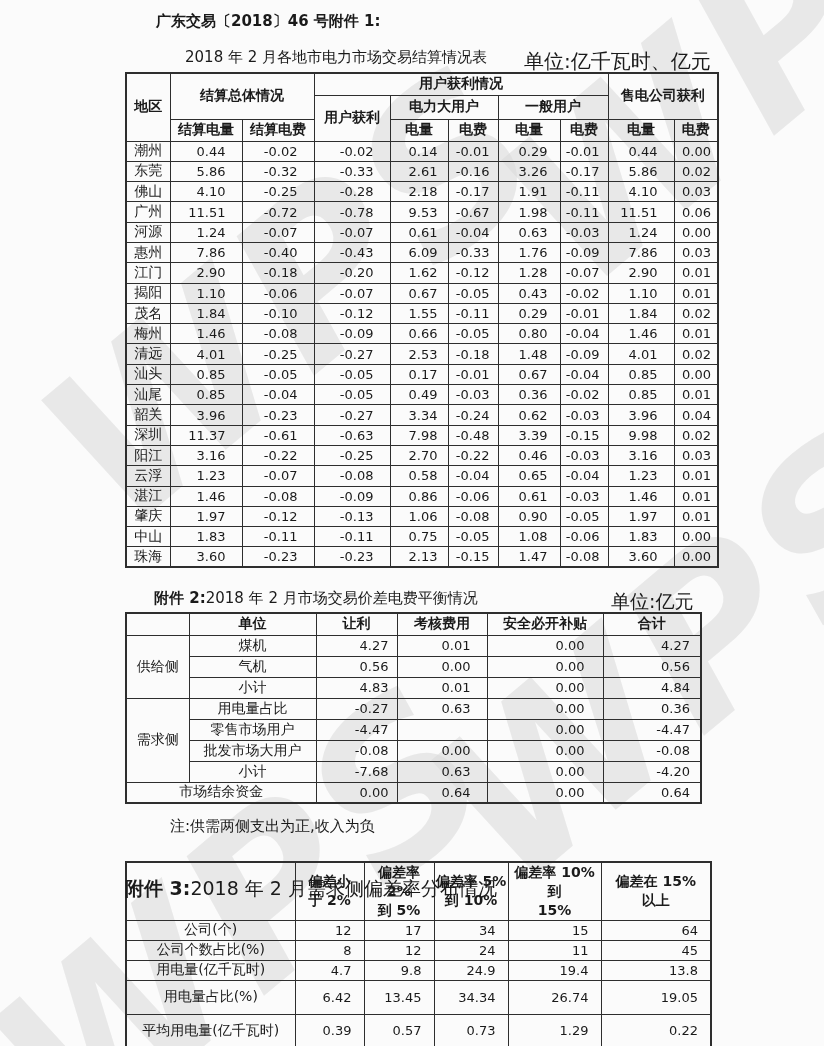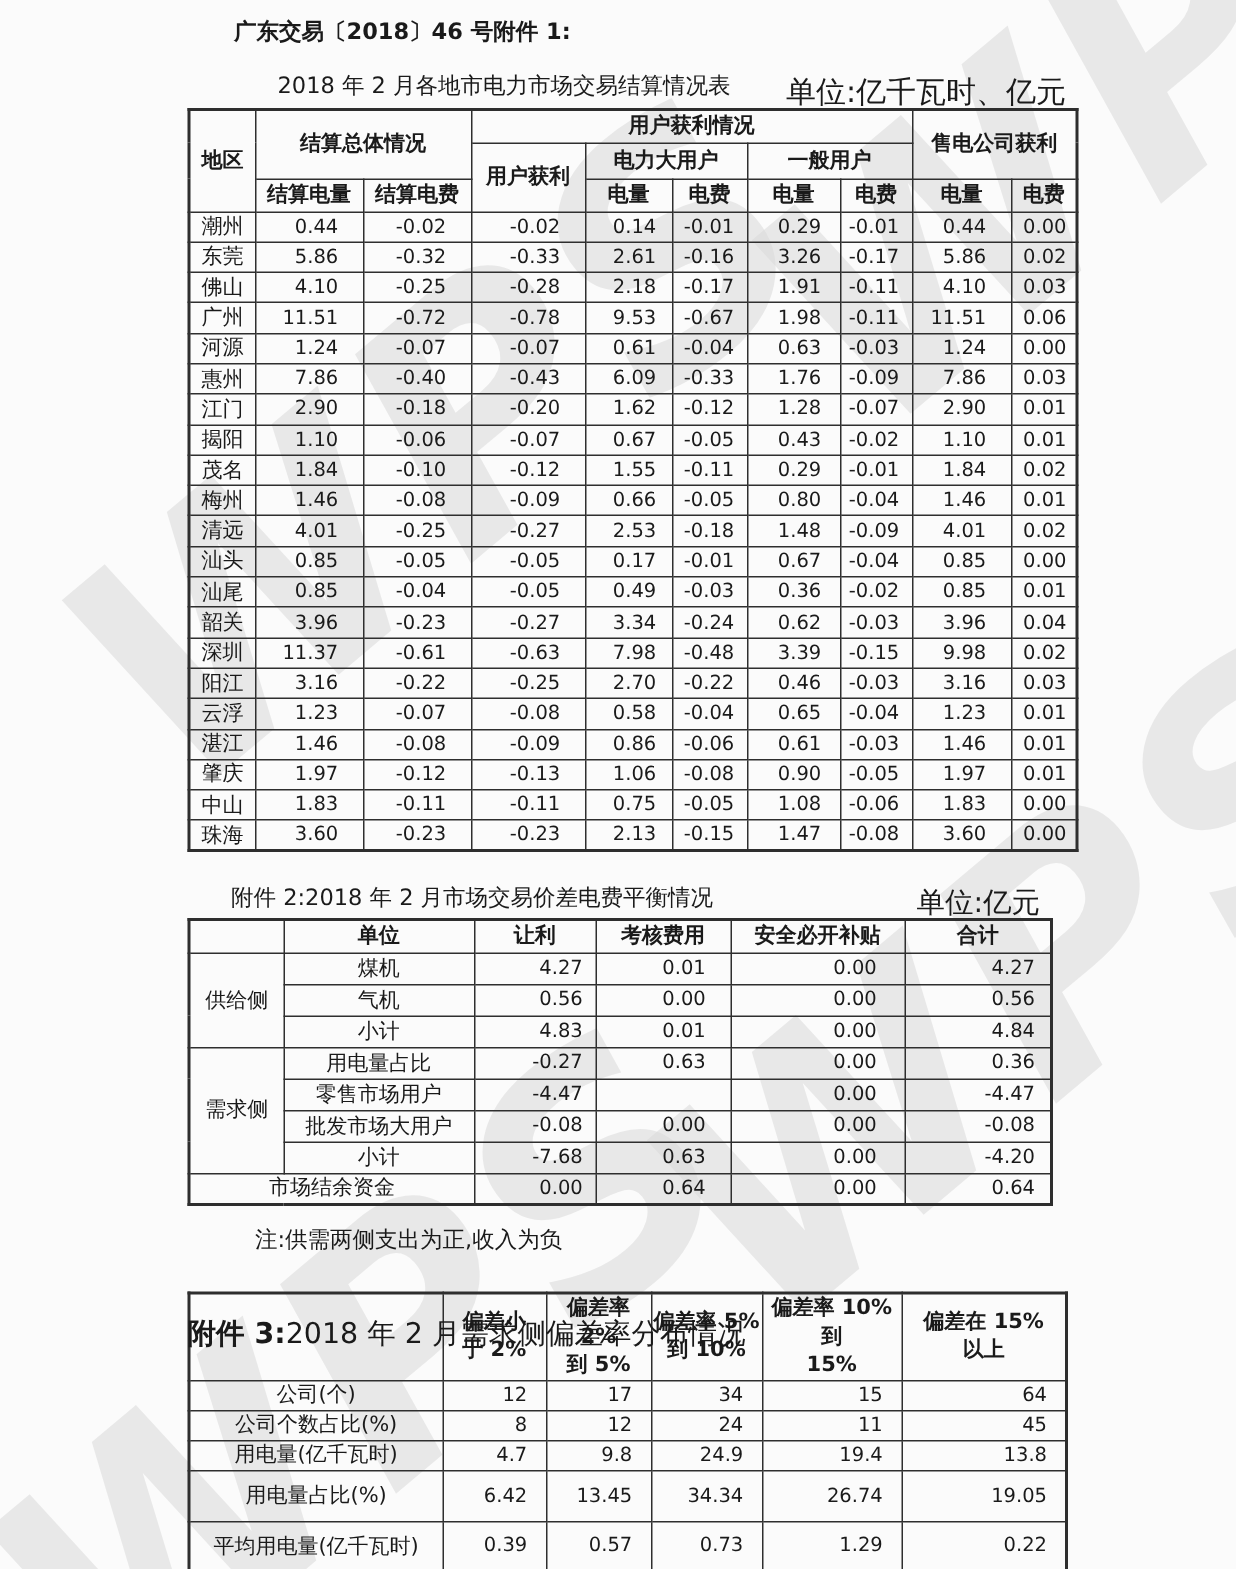--- a/index.html
+++ b/index.html
@@ -20,21 +20,21 @@
   #wm1 { left:470px; top:-70px; }
   #wm2 { left:10px;  top:170px; }
   #wm3 { left:400px; top:530px; }
   #wm4 { left:-40px; top:790px; }
   
   .abs { position:absolute; z-index:2; }
   .doc-header { left:156px; top:12px; font-size:15px; font-weight:bold;text-align:center; }
   .t1-title { left:185px; top:48px; font-size:15px; }
   .t1-unit  { left:524px; top:48px; font-size:20px; }
   .t2-bar   { left:154px; top:589px; font-size:15px; }
-  .t2-bar b { font-weight:normal; }
+  .t2-bar b { font-weight:bold; }
   .t2-unit  { left:611px; top:589px; font-size:19px; }
   .note     { left:170px; top:817px; font-size:15px; }
   .t3-bar   { left:125px; top:835px; font-size:19px;margin-top:41px; }
   .t3-bar b { font-weight:bold; }
   
   table {
     position:absolute; z-index:1;
     border-collapse:collapse; table-layout:fixed;
     background:transparent;
     border:2px solid #2e2e2e;

